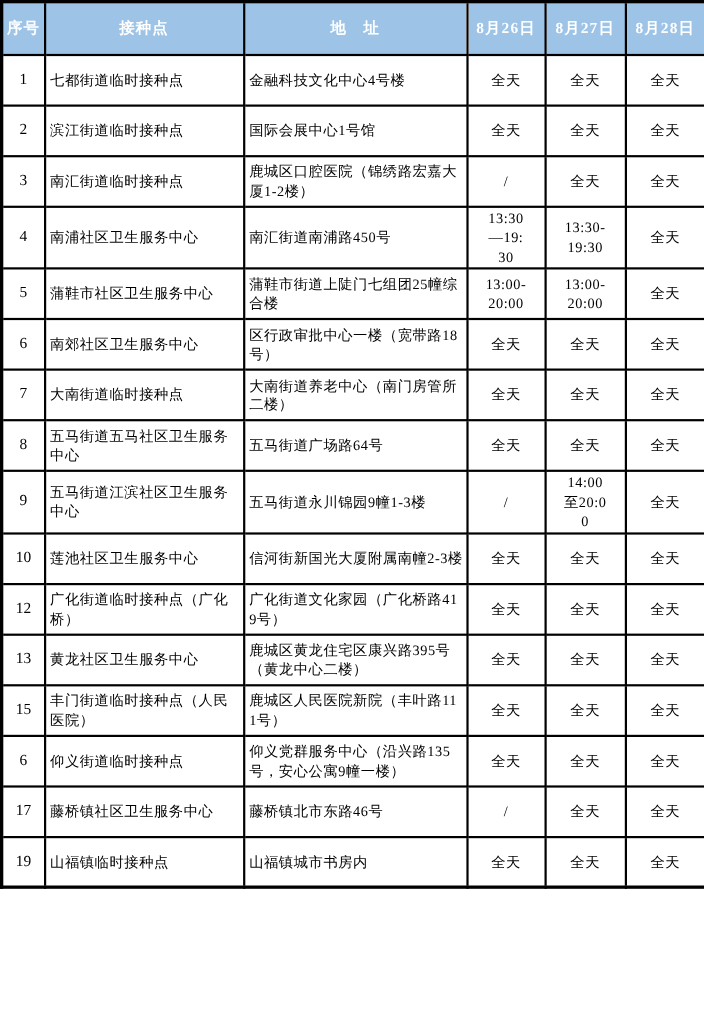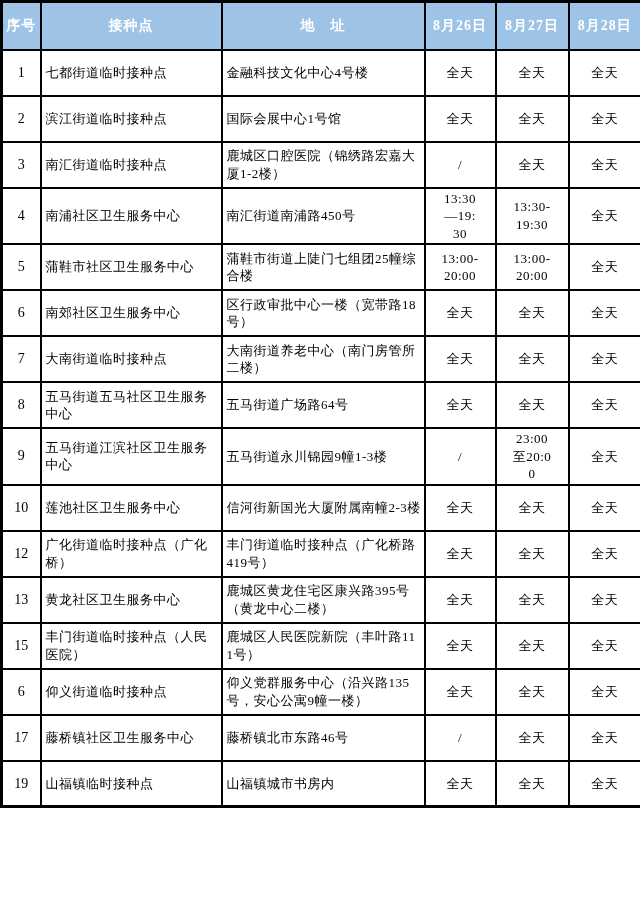--- a/index.html
+++ b/index.html
@@ -148,35 +148,35 @@
           <td class="c2">五马街道广场路64号</td>
           <td class="c3">全天</td>
           <td class="c4">全天</td>
           <td class="c5">全天</td>
         </tr>
         <tr>
           <td class="c0">9</td>
           <td class="c1">五马街道江滨社区卫生服务中心</td>
           <td class="c2">五马街道永川锦园9幢1-3楼</td>
           <td class="c3">/</td>
-          <td class="c4">23:00至20:00</td>
+          <td class="c4">14:00至20:00</td>
           <td class="c5">全天</td>
         </tr>
         <tr>
           <td class="c0">10</td>
           <td class="c1">莲池社区卫生服务中心</td>
           <td class="c2">信河街新国光大厦附属南幢2-3楼</td>
           <td class="c3">全天</td>
           <td class="c4">全天</td>
           <td class="c5">全天</td>
         </tr>
         <tr>
           <td class="c0">12</td>
           <td class="c1">广化街道临时接种点（广化桥）</td>
-          <td class="c2">丰门街道临时接种点（广化桥路419号）</td>
+          <td class="c2">广化街道文化家园（广化桥路419号）</td>
           <td class="c3">全天</td>
           <td class="c4">全天</td>
           <td class="c5">全天</td>
         </tr>
         <tr>
           <td class="c0">13</td>
           <td class="c1">黄龙社区卫生服务中心</td>
           <td class="c2">鹿城区黄龙住宅区康兴路395号（黄龙中心二楼）</td>
           <td class="c3">全天</td>
           <td class="c4">全天</td>

